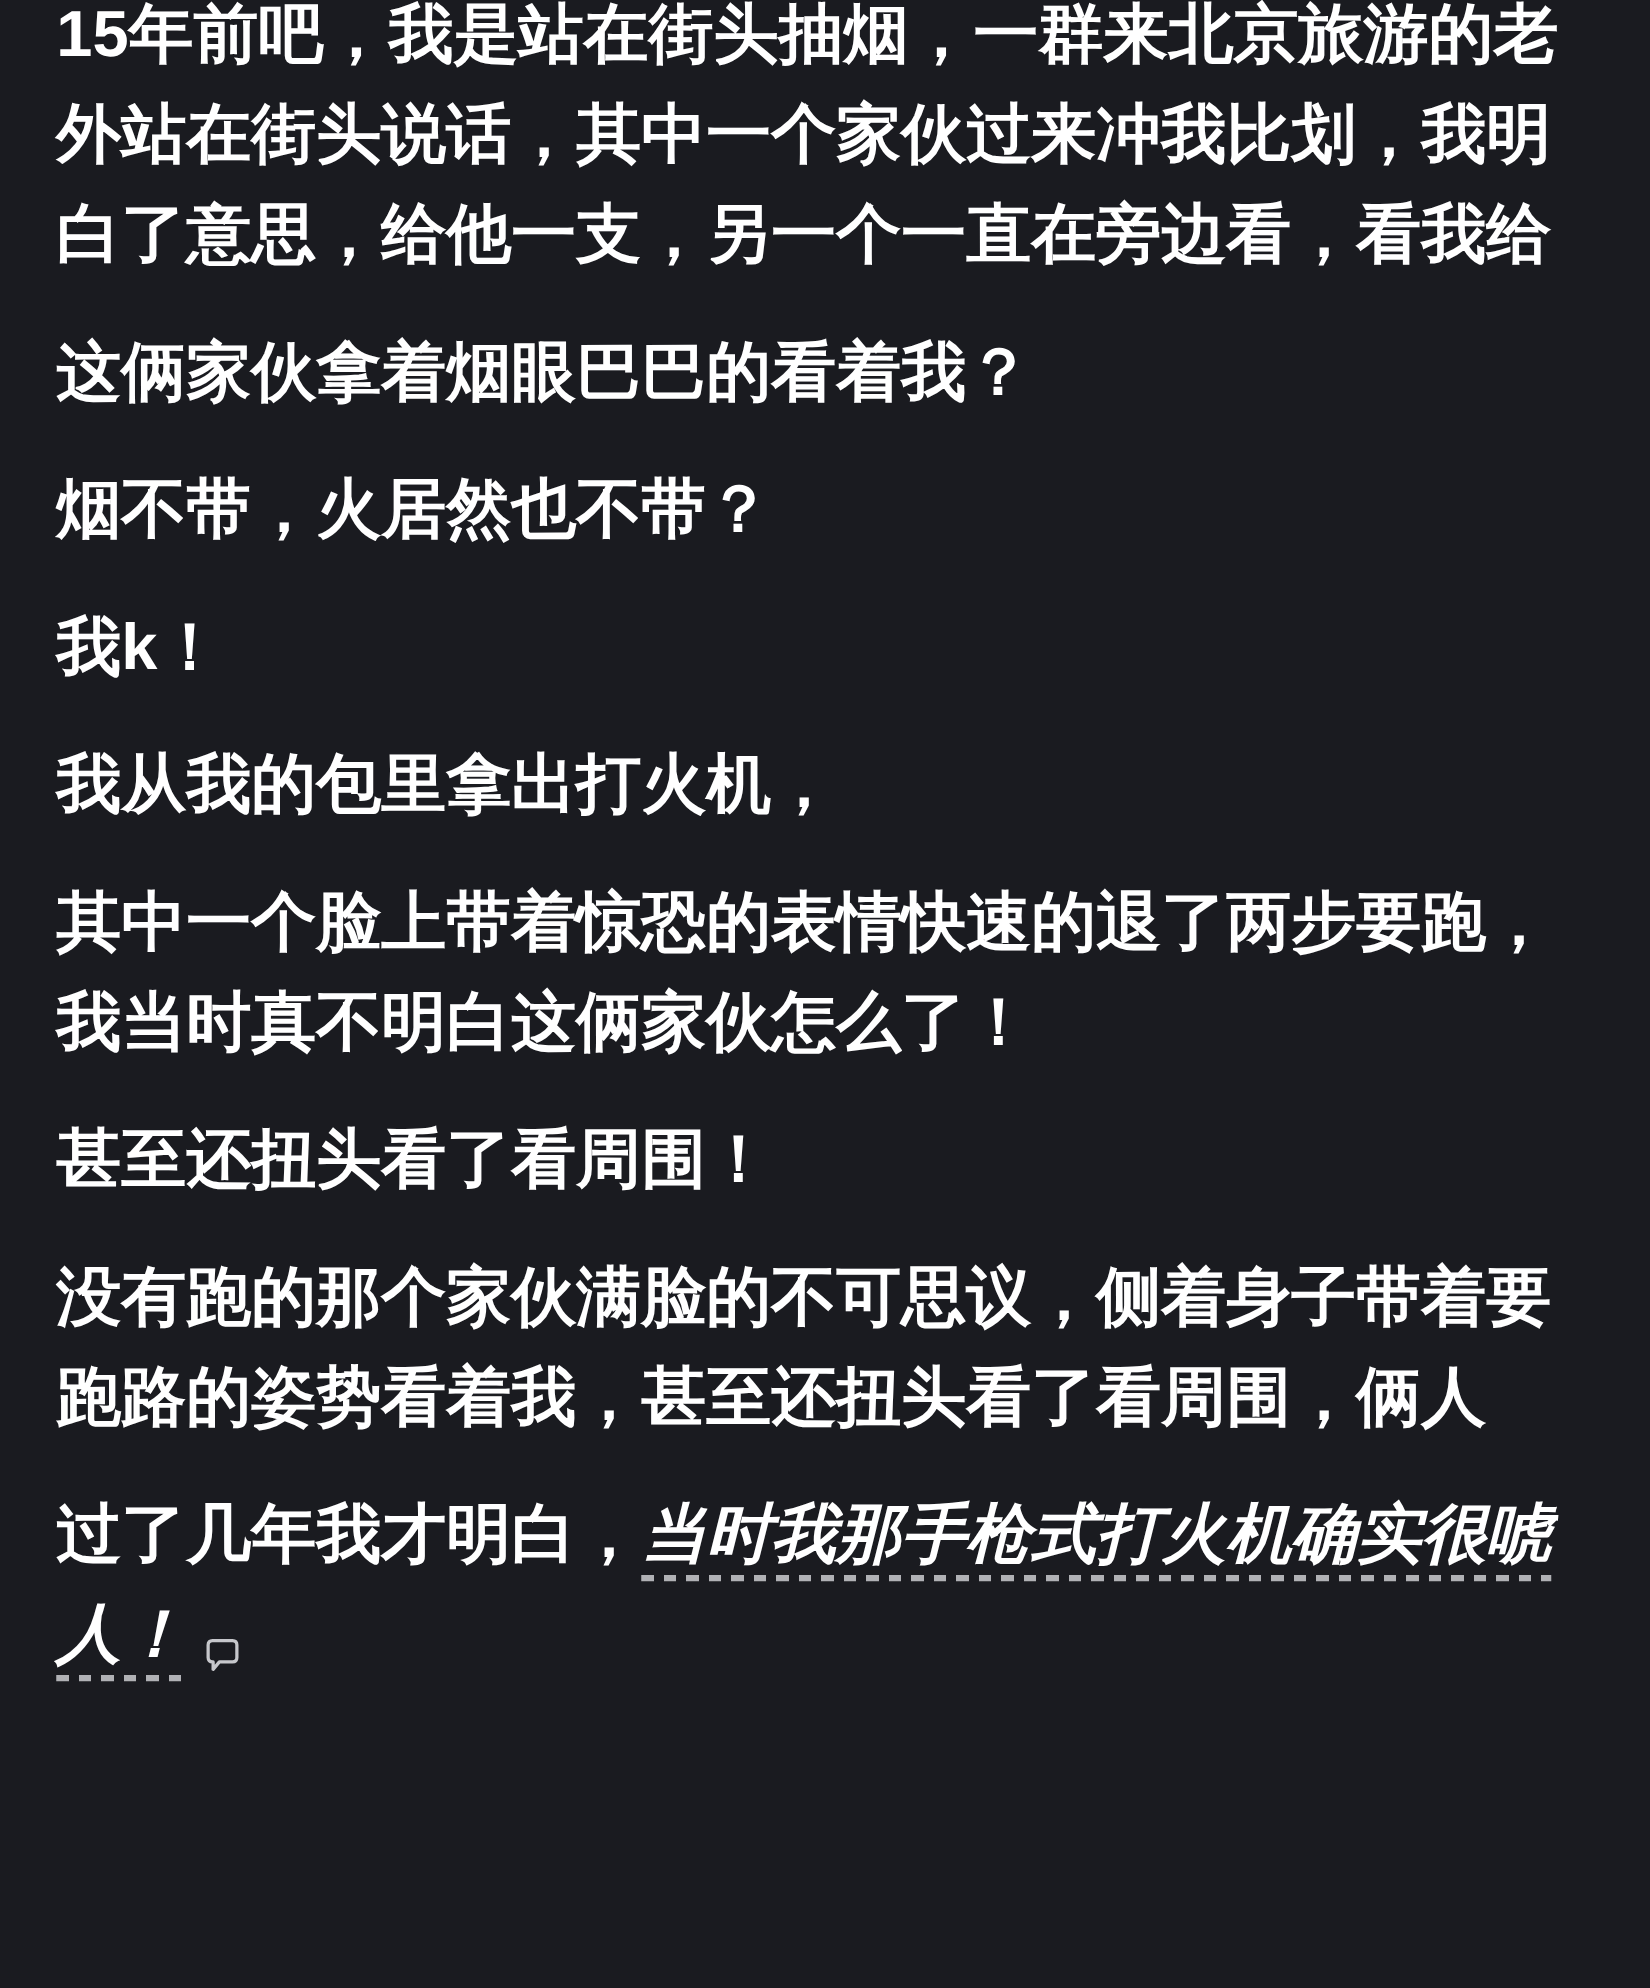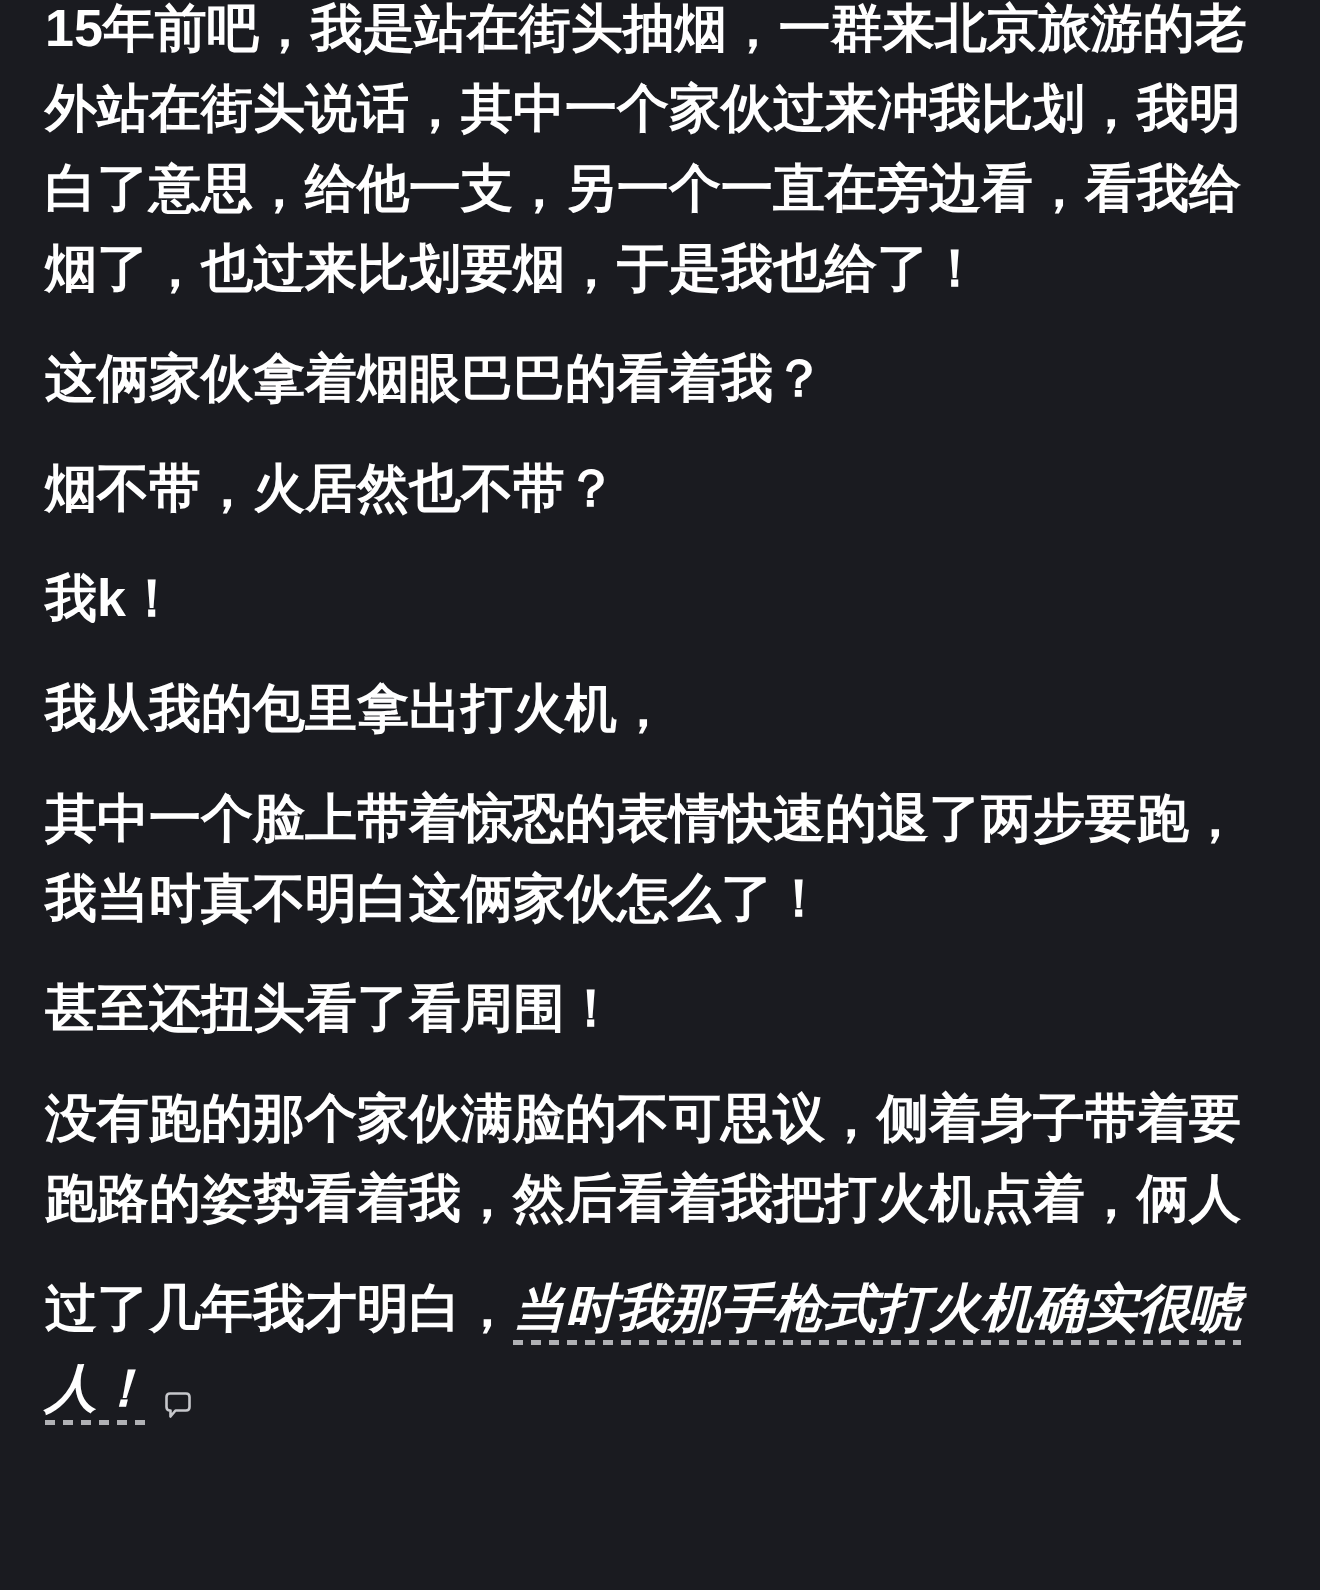--- a/index.html
+++ b/index.html
@@ -45,21 +45,20 @@
 </style>
 </head>
 <body>
 
 <main class="post">
 
   <p>
     <span class="line">15年前吧，我是站在街头抽烟，一群来北京旅游的老</span>
     <span class="line">外站在街头说话，其中一个家伙过来冲我比划，我明</span>
     <span class="line">白了意思，给他一支，另一个一直在旁边看，看我给</span>
-    <span class="line">烟了，也过来比划要烟，于是我也给了！</span>
   </p>
 
   <p>
     <span class="line">这俩家伙拿着烟眼巴巴的看着我？</span>
   </p>
 
   <p>
     <span class="line">烟不带，火居然也不带？</span>
   </p>
 
@@ -75,21 +74,21 @@
     <span class="line">其中一个脸上带着惊恐的表情快速的退了两步要跑，</span>
     <span class="line">我当时真不明白这俩家伙怎么了！</span>
   </p>
 
   <p>
     <span class="line">甚至还扭头看了看周围！</span>
   </p>
 
   <p>
     <span class="line">没有跑的那个家伙满脸的不可思议，侧着身子带着要</span>
-    <span class="line">跑路的姿势看着我，然后看着我把打火机点着，俩人</span>
+    <span class="line">跑路的姿势看着我，甚至还扭头看了看周围，俩人</span>
   </p>
 
   <p>
     <span class="line"><span>过了几年我才明白，</span><span class="hl">当时我那手枪式打火机确实很唬</span></span>
     <span class="line"><span class="hl">人！</span><span class="comment-icon"><svg width="30" height="30" viewBox="0 0 30 30" aria-hidden="true">
             <path d="M7 3.5 H23 Q26.5 3.5 26.5 7 V17 Q26.5 20.5 23 20.5 H12.5 L7.5 26.5 V20.5 H7 Q3.5 20.5 3.5 17 V7 Q3.5 3.5 7 3.5 Z" fill="none" stroke="currentColor" stroke-width="2.6" stroke-linejoin="round"></path>
           </svg></span></span>
   </p>
 
 </main>

